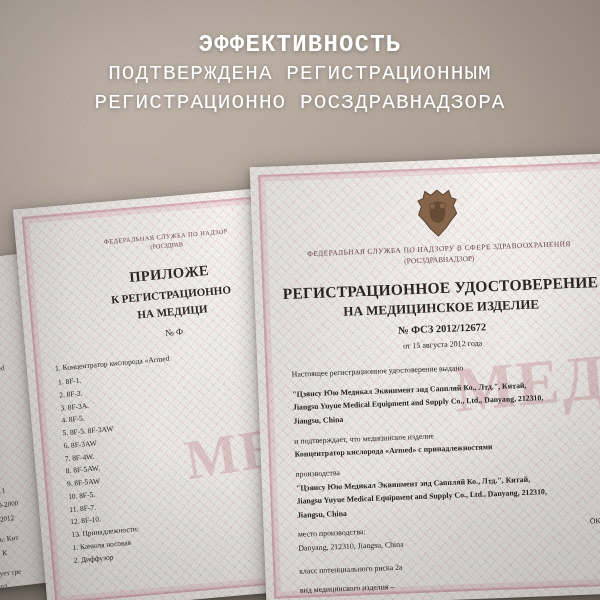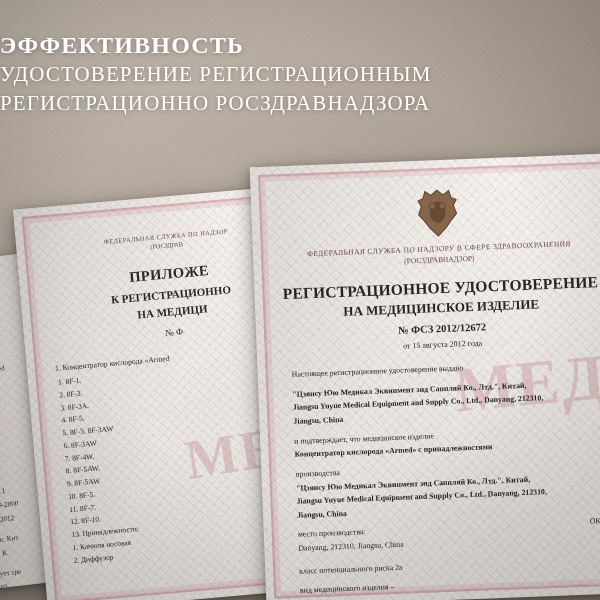--- a/index.html
+++ b/index.html
@@ -233,23 +233,23 @@
     font-size: 7.6px;
     color: #2b2724;
   }
 
   
   .headline {
     position: absolute;
     left: 0;
     right: 0;
     top: 30px;
-    text-align: left;
+    text-align: center;
     color: #ffffff;
-    font-family: Liberation Serif, serif;
+    font-family: Liberation Mono, monospace;
     text-shadow: 0 1px 4px rgba(0,0,0,0.30);
     pointer-events: none;
   }
   .headline .l1 {
     font-size: 24px;
     font-weight: bold;
     letter-spacing: 1.2px;
     line-height: 1.25;
   }
   .headline .l2,
@@ -368,17 +368,17 @@
       <div class="okp" style="top:362px;">ОКП 94</div>
     </div>
     <div style="position:absolute;inset:0;background:linear-gradient(120deg, rgba(0,0,0,0.10), rgba(0,0,0,0) 40%);"></div>
   </div>
 
   <div class="grain"></div>
   <div class="vignette"></div>
 
   <div class="headline">
     <div class="l1">ЭФФЕКТИВНОСТЬ</div>
-    <div class="l2">УДОСТОВЕРЕНИЕ  РЕГИСТРАЦИОННЫМ</div>
+    <div class="l2">ПОДТВЕРЖДЕНА  РЕГИСТРАЦИОННЫМ</div>
     <div class="l3">РЕГИСТРАЦИОННО  РОСЗДРАВНАДЗОРА</div>
   </div>
 
 </div>
 
 </body></html>

